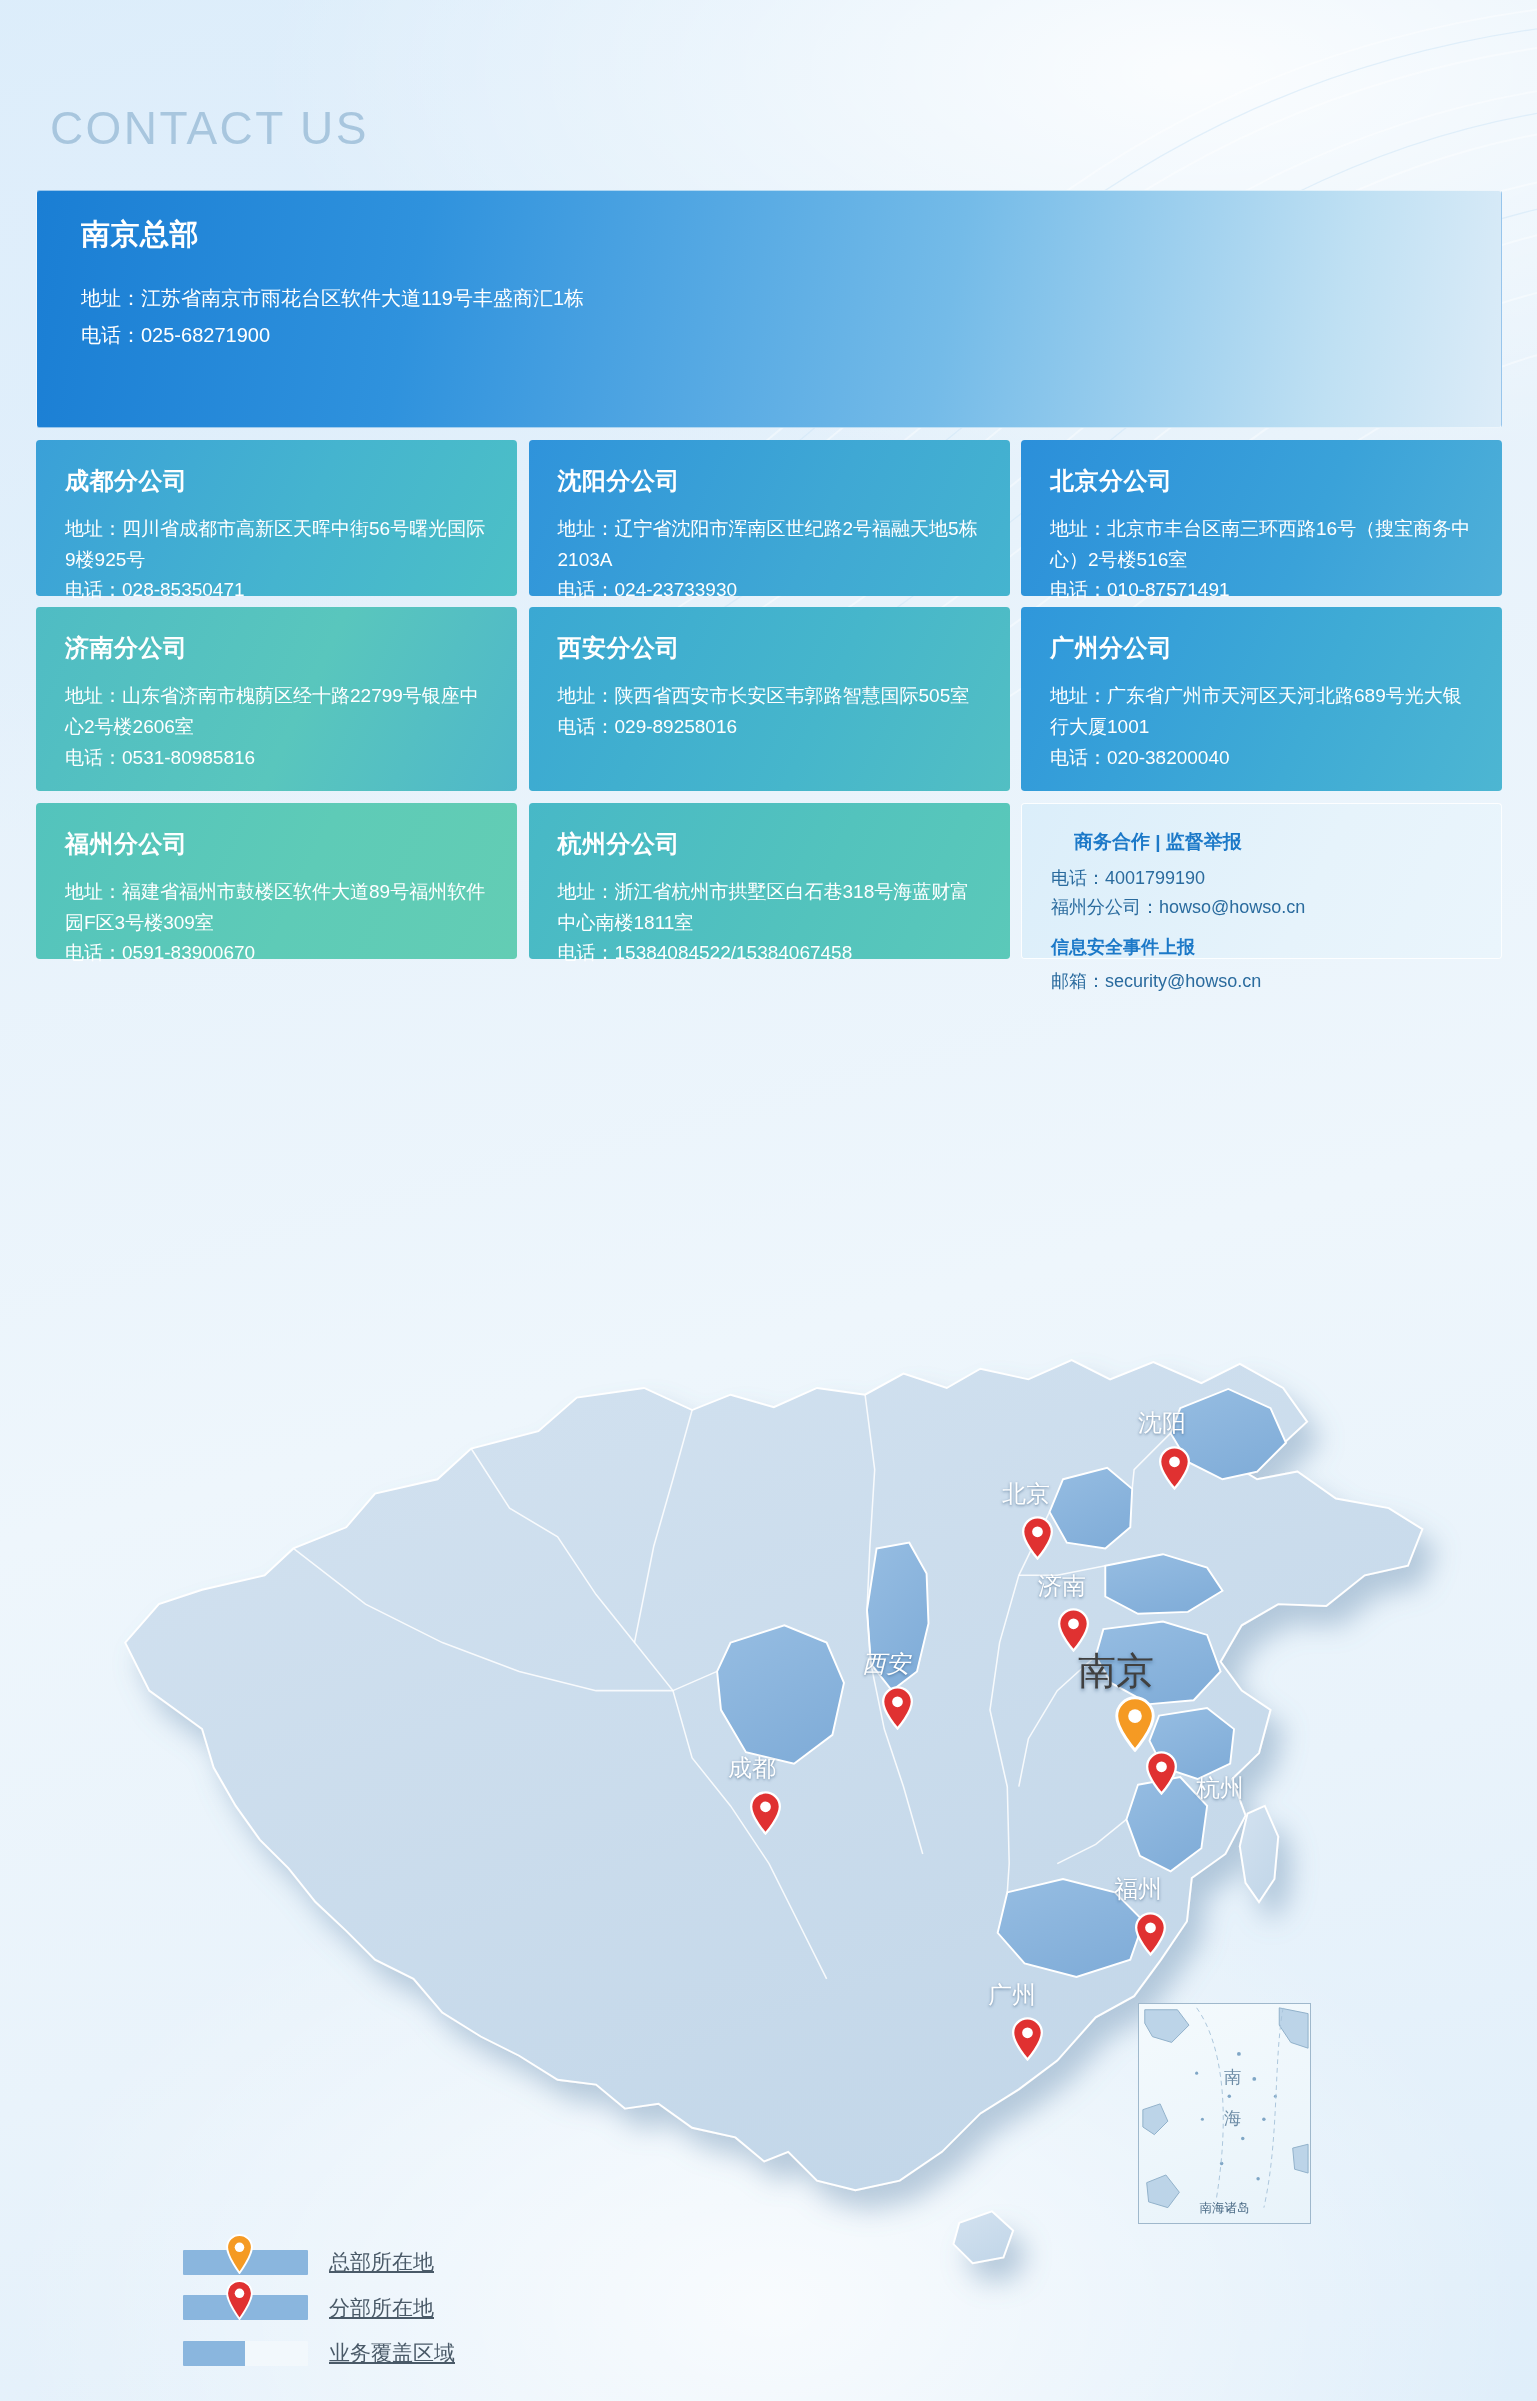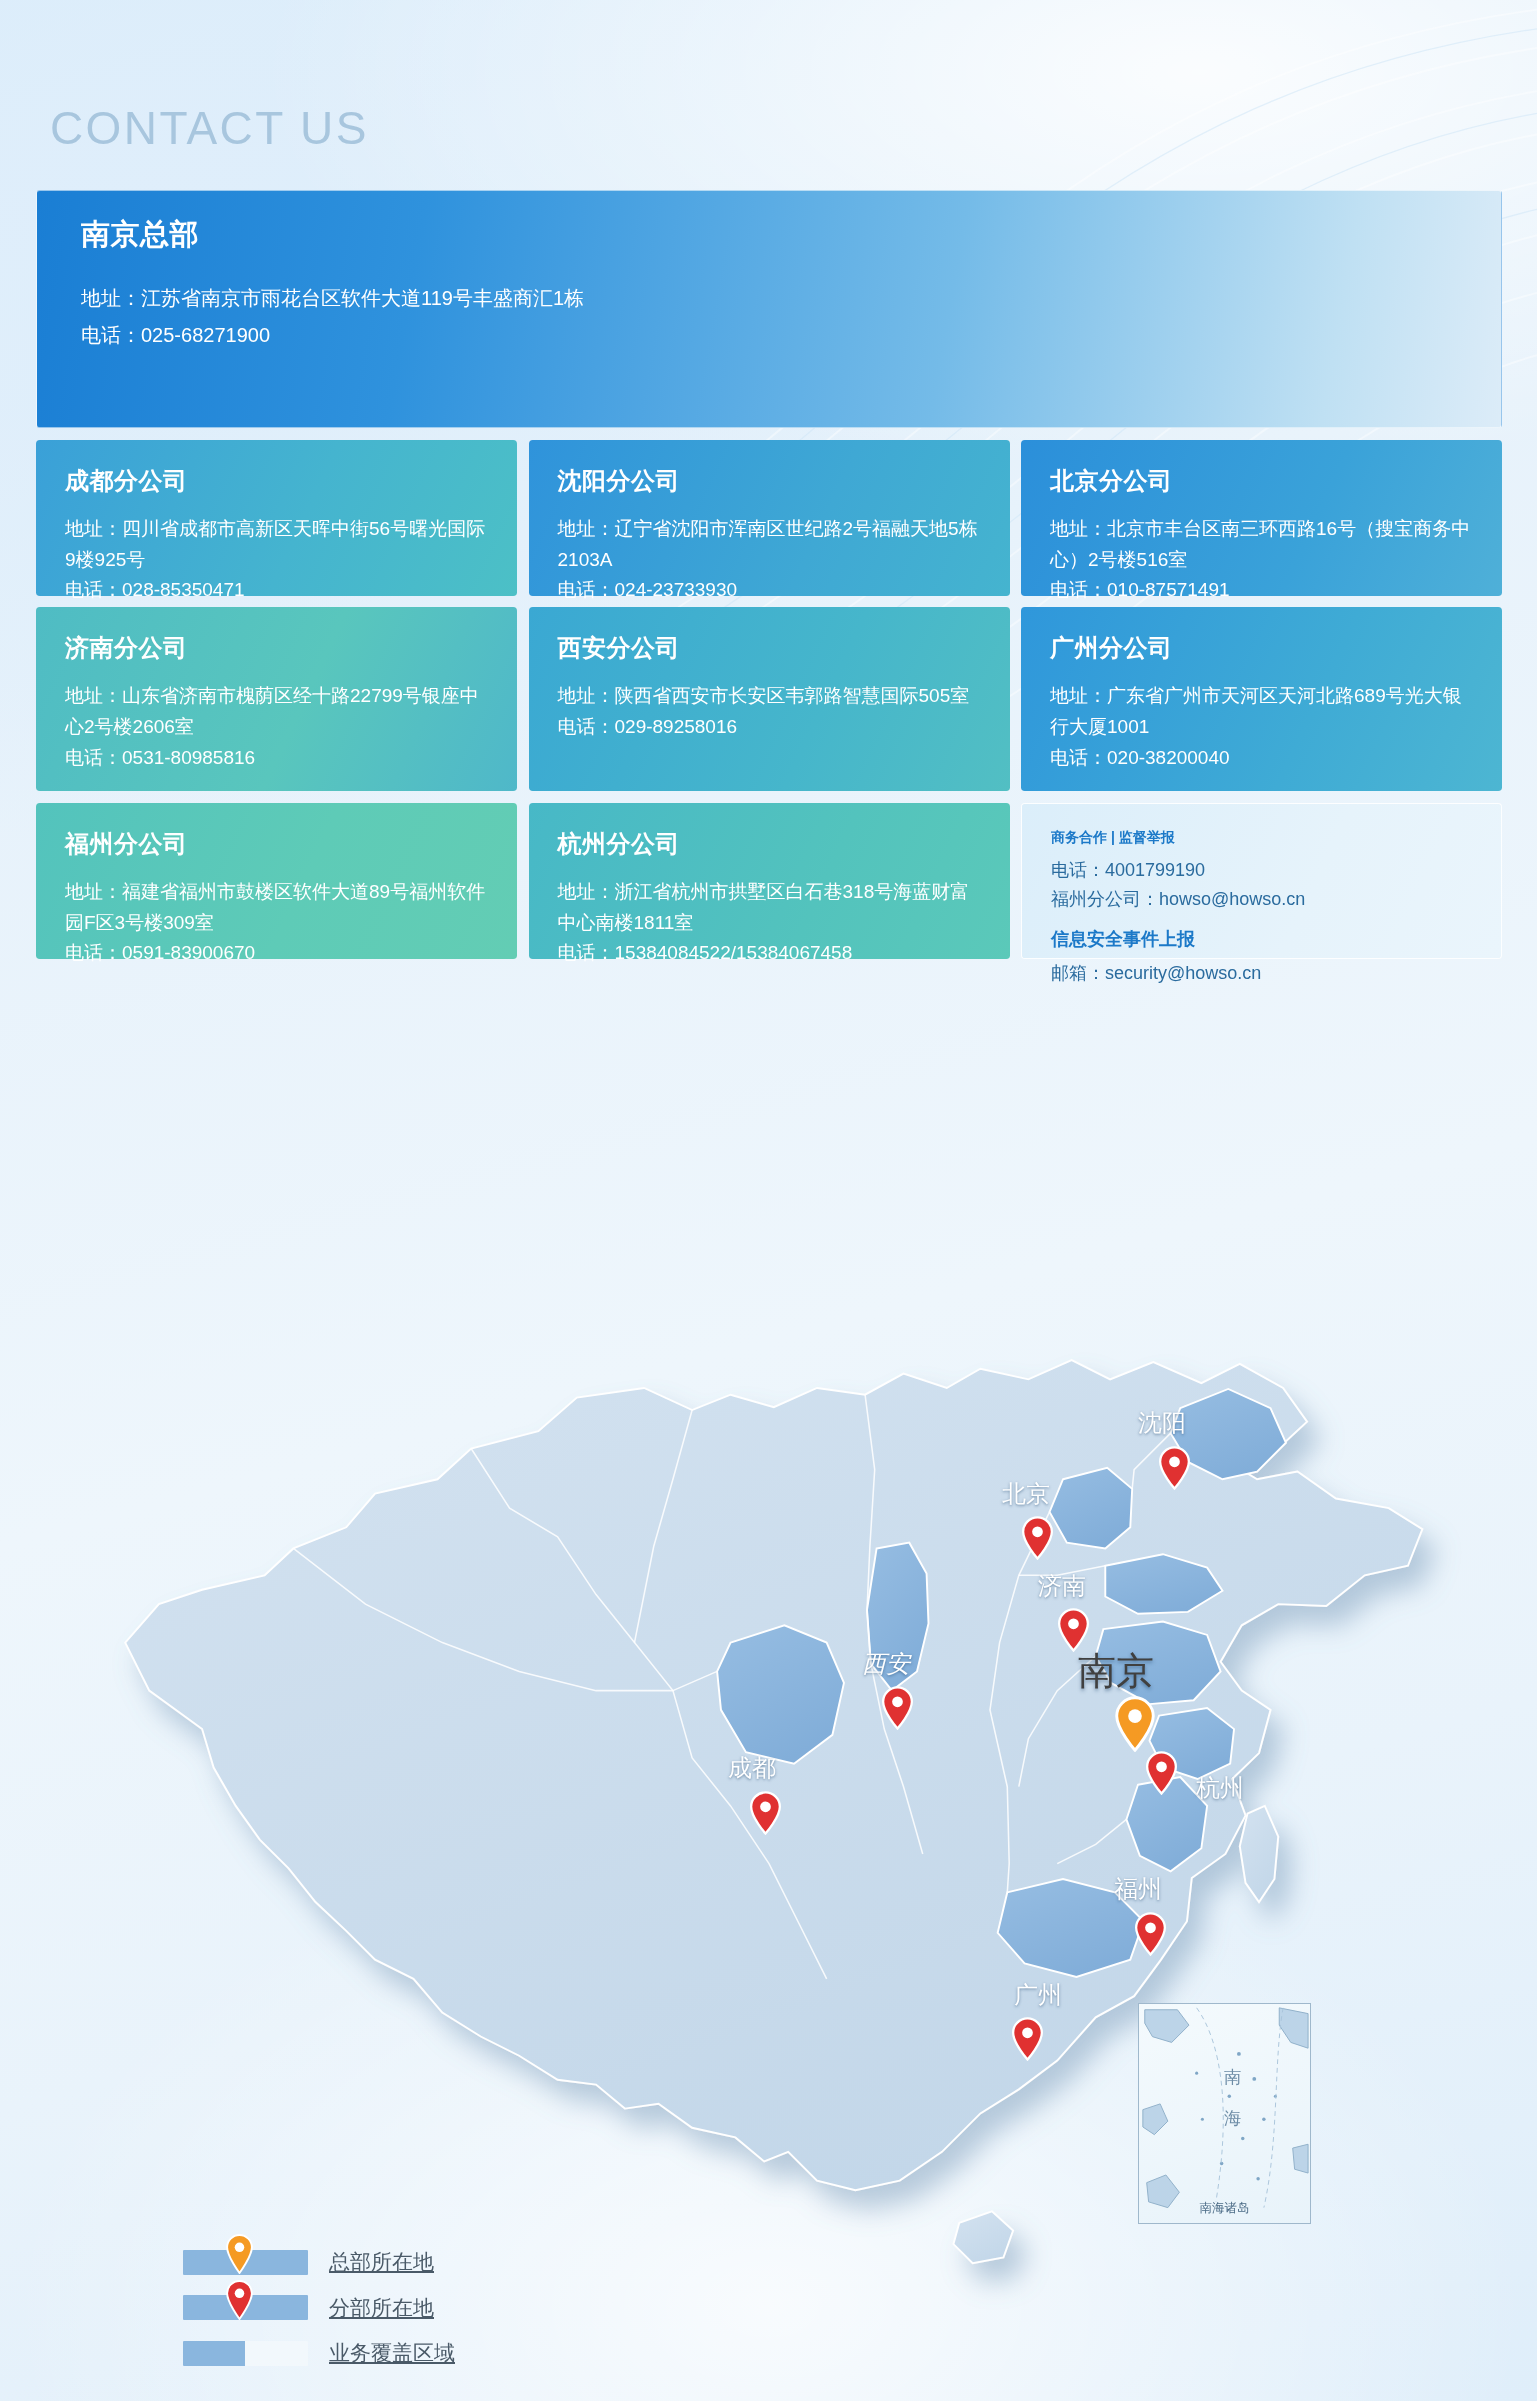--- a/index.html
+++ b/index.html
@@ -65,21 +65,21 @@
   .c3 { background: linear-gradient(115deg,#2b8fda,#3aa2d9 60%,#4fb0d8); }
   .c4 { background: linear-gradient(115deg,#4fbcc4,#59c6bd 55%,#4fb8c9); }
   .c5 { background: linear-gradient(115deg,#3aa8d3,#46b6cb 60%,#52bfc3); }
   .c6 { background: linear-gradient(115deg,#2f97db,#3fabd5 60%,#4db6d2); }
   .c7 { background: linear-gradient(115deg,#53c3bd,#5ecbb7 55%,#63cdb4); }
   .c8 { background: linear-gradient(115deg,#47b8c7,#53c3bd 60%,#5bc9b9); }
   .c9 {
     background: linear-gradient(115deg,#dbeefa,#e6f3fb 60%,#eaf5fc);
     border: 1px solid rgba(255,255,255,.9);
   }
-  .c9 .ttl { color: #1c79c8; font-weight: 700; font-size: 14px; margin-bottom: 9.6px; }
+  .c9 .ttl { color: #1c79c8; font-weight: 700; font-size: 19px; margin-bottom: 9.6px; margin-left: 23px; }
   .c9 .ttl2 { color: #1c79c8; font-weight: 700; font-size: 18px; margin: 13.4px 0 7.7px; font-family: Liberation Mono, monospace; }
   .c9 .row { color: #2a6b9e; font-size: 18px; line-height: 1.6; }
   .c9 a { color: #2a6b9e; text-decoration: none; }
 
   .r1 { height: 156px; }
   .r2 { height: 184px; }
   .r3 { height: 156px; }
 
   
   .map-wrap { position: absolute; left: 0; top: 1191px; width: 1537px; height: 1210px; }
@@ -402,21 +402,21 @@
       <path d="M17,1.5 C8.7,1.5 2,8.2 2,16.5 C2,27.5 17,44.5 17,44.5 C17,44.5 32,27.5 32,16.5 C32,8.2 25.3,1.5 17,1.5 Z" fill="#e03131" stroke="#ffffff" stroke-width="2.4"></path>
       <circle cx="17" cy="16.5" r="5.6" fill="#ffffff"></circle>
     </svg>
 
     <div class="pin-label" style="left:1114px; top:1873px;">福州</div>
     <svg class="pin" style="left:1134px; top:1912px;" viewBox="0 0 34 46">
       <path d="M17,1.5 C8.7,1.5 2,8.2 2,16.5 C2,27.5 17,44.5 17,44.5 C17,44.5 32,27.5 32,16.5 C32,8.2 25.3,1.5 17,1.5 Z" fill="#e03131" stroke="#ffffff" stroke-width="2.4"></path>
       <circle cx="17" cy="16.5" r="5.6" fill="#ffffff"></circle>
     </svg>
 
-    <div class="pin-label" style="left:1014px; top:1979px;font-family:Liberation Serif, serif;">广州</div>
+    <div class="pin-label" style="left:988px; top:1979px;font-family:Liberation Serif, serif;">广州</div>
     <svg class="pin" style="left:1011px; top:2017px;" viewBox="0 0 34 46">
       <path d="M17,1.5 C8.7,1.5 2,8.2 2,16.5 C2,27.5 17,44.5 17,44.5 C17,44.5 32,27.5 32,16.5 C32,8.2 25.3,1.5 17,1.5 Z" fill="#e03131" stroke="#ffffff" stroke-width="2.4"></path>
       <circle cx="17" cy="16.5" r="5.6" fill="#ffffff"></circle>
     </svg>
   </div>
 
   <div class="inset">
     <svg width="171" height="219" viewBox="0 0 178 228">
       <g fill="#bcd4e8" stroke="#8fb0c9" stroke-width="1">
         <path d="M6,6 L40,6 L52,22 L34,40 L14,34 L6,20 Z"></path>

